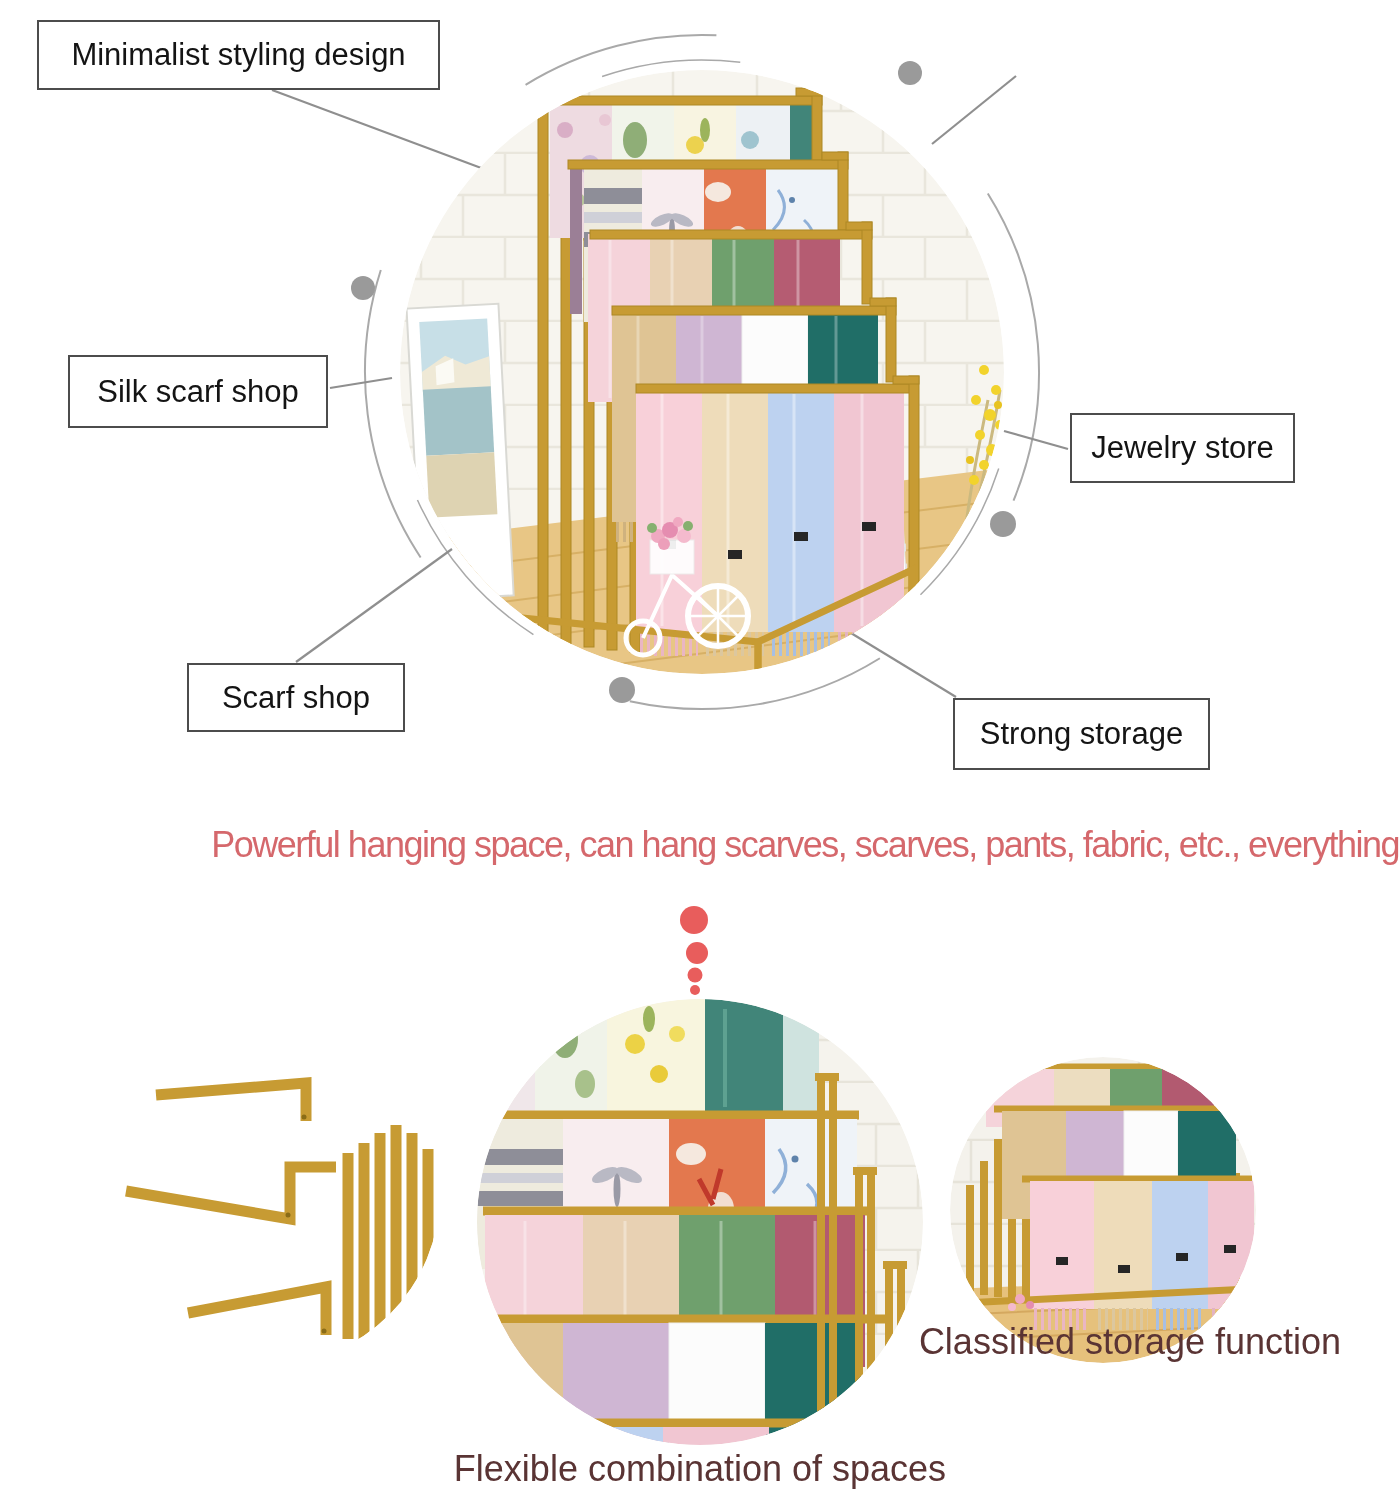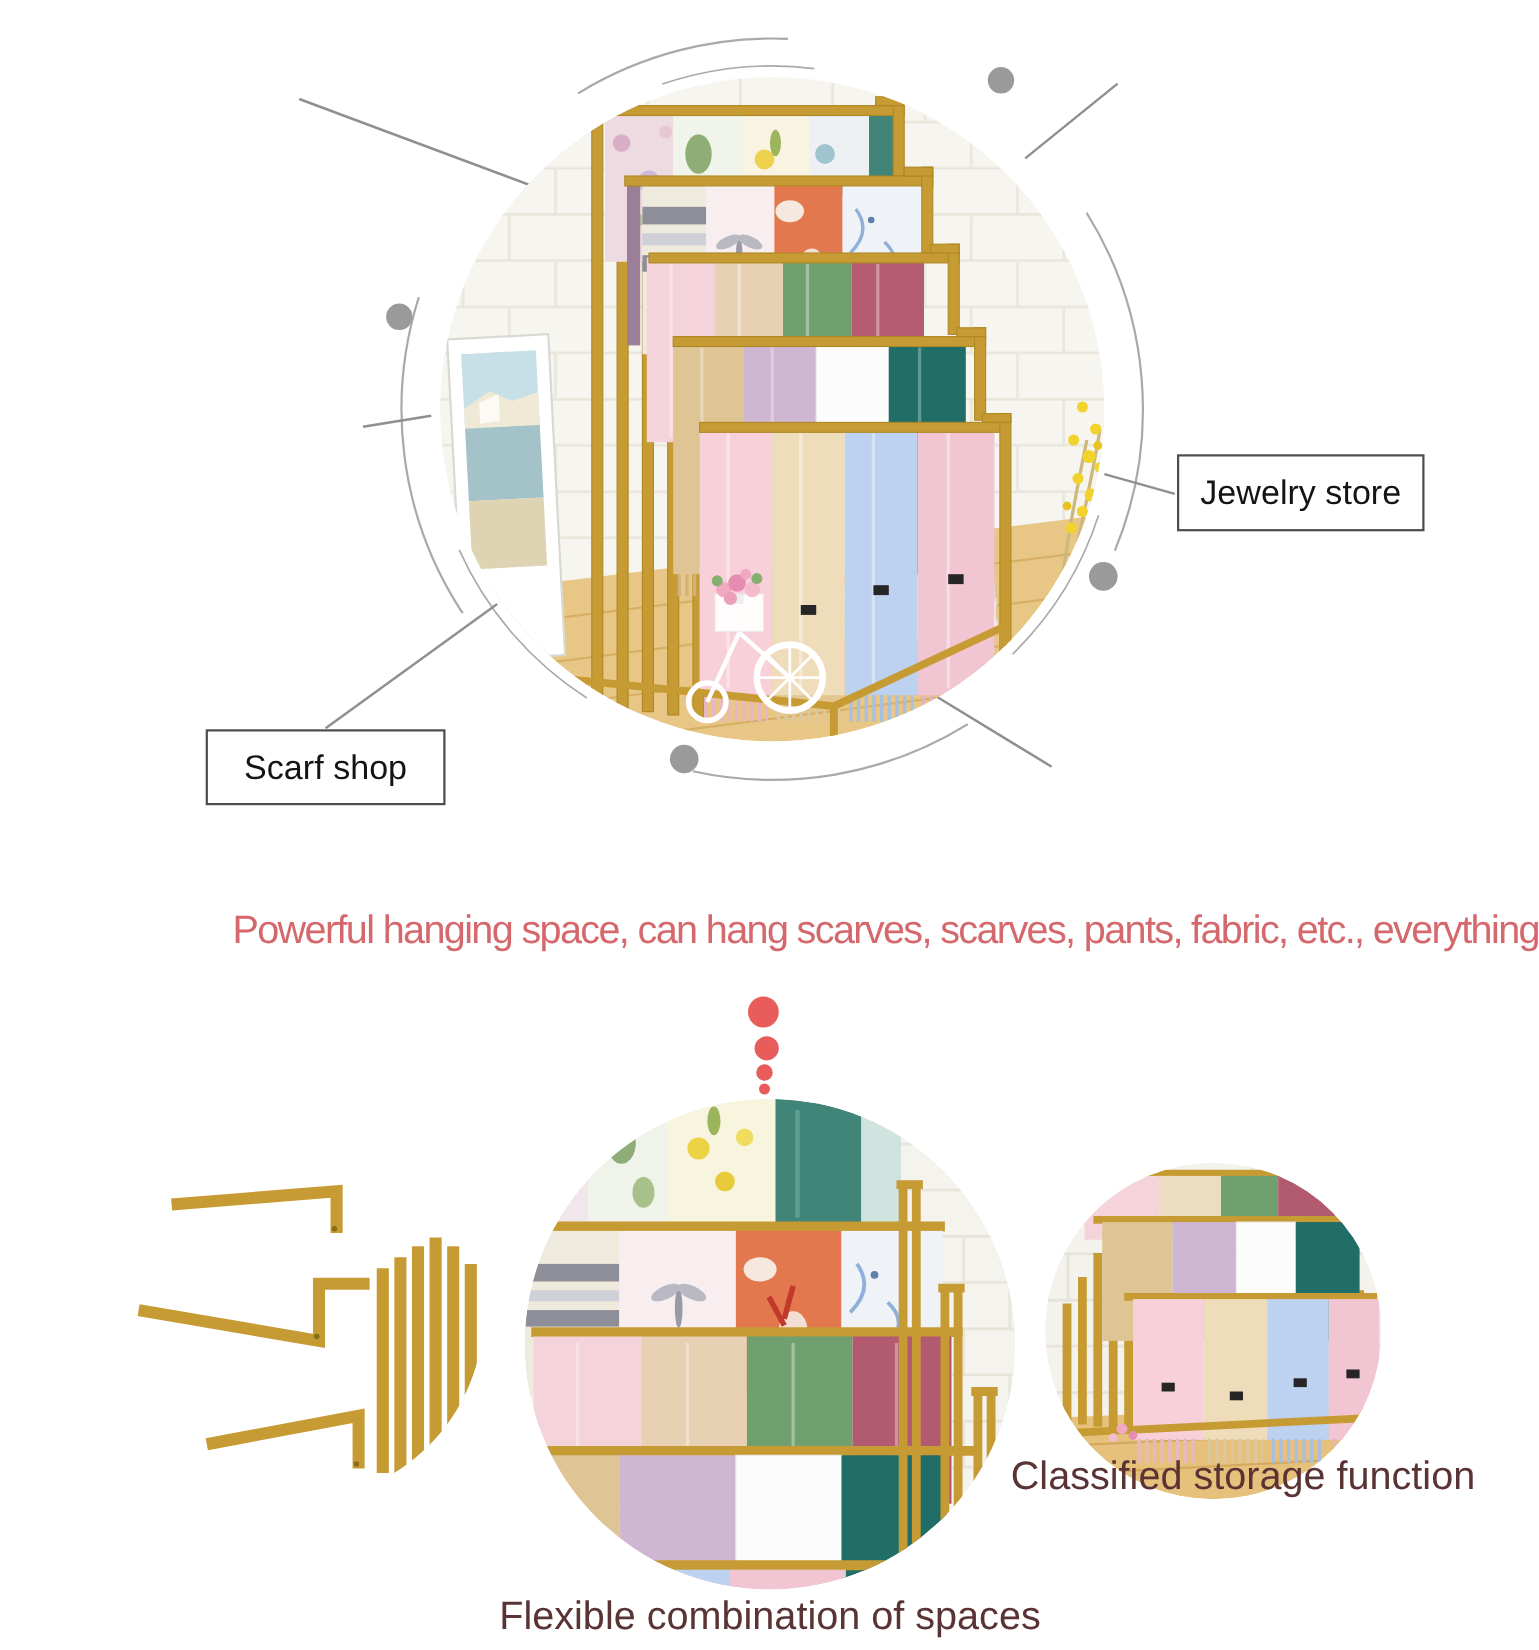--- a/index.html
+++ b/index.html
@@ -279,25 +279,34 @@
           <g fill="#e8c320">
             <circle cx="598" cy="335" r="4"></circle>
               <circle cx="570" cy="390" r="4"></circle>
               <circle cx="600" cy="430" r="4"></circle>
           </g>
         </g>
       </g>
     </svg>
   </div>
 
+  <div class="callout" style="left:37px;top:20px;width:403px;height:70px">
+    <span>Minimalist styling design</span>
+  </div>
+  <div class="callout" style="left:68px;top:355px;width:260px;height:73px">
+    <span>Silk scarf shop</span>
+  </div>
   <div class="callout" style="left:1070px;top:413px;width:225px;height:70px">
     <span>Jewelry store</span>
   </div>
   <div class="callout" style="left:187px;top:663px;width:218px;height:69px">
     <span>Scarf shop</span>
+  </div>
+  <div class="callout" style="left:953px;top:698px;width:257px;height:72px">
+    <span>Strong storage</span>
   </div>
 
   <div class="headline">Powerful hanging space, can hang scarves, scarves, pants, fabric, etc., everything</div>
 
   <svg class="abs" style="left:673px;top:903px" width="44" height="100" viewBox="0 0 44 100">
     <g fill="#e85d5c">
       <circle cx="21" cy="17" r="14"></circle>
       <circle cx="24" cy="50" r="11"></circle>
       <circle cx="22" cy="72" r="7.5"></circle>
       <circle cx="22" cy="87" r="5"></circle>

